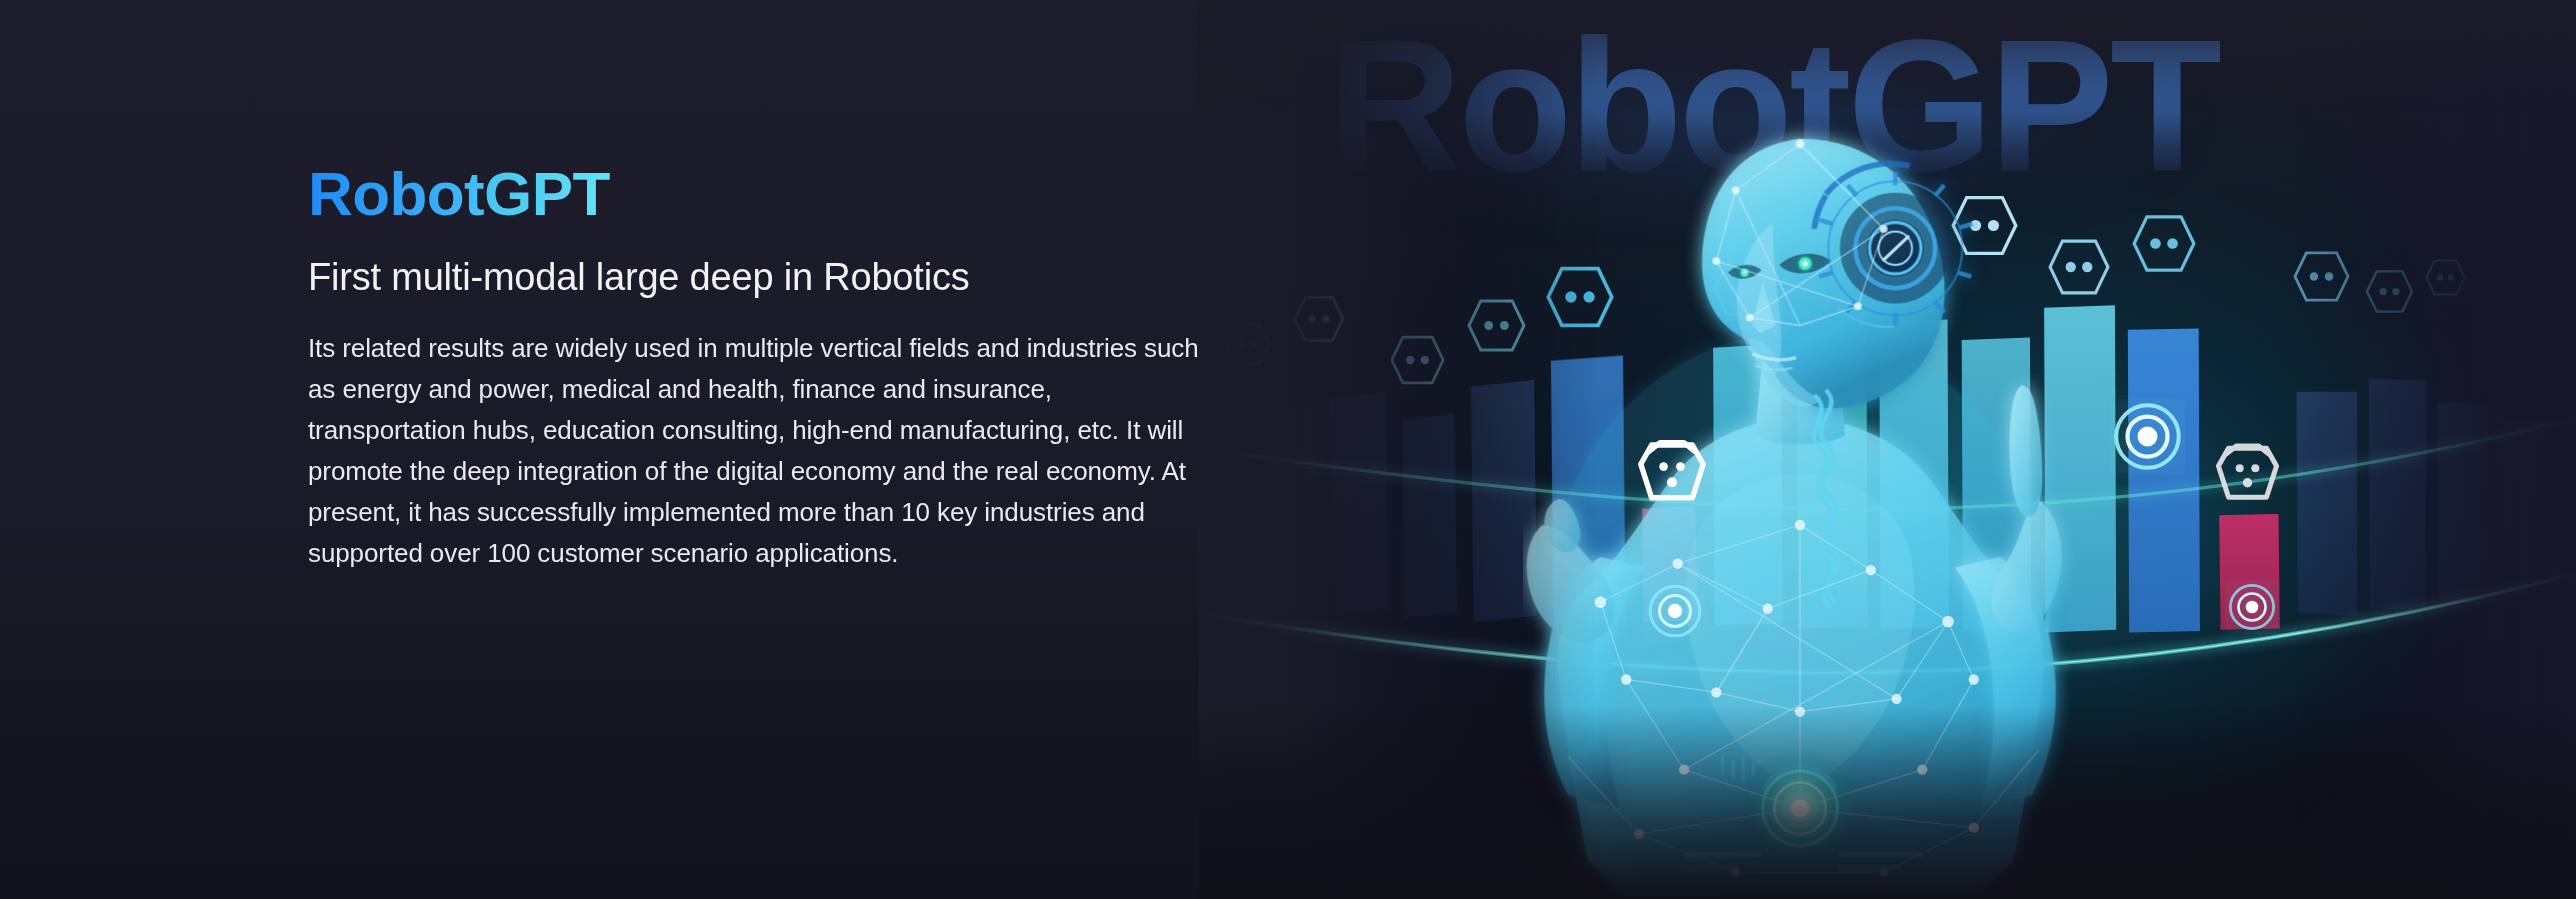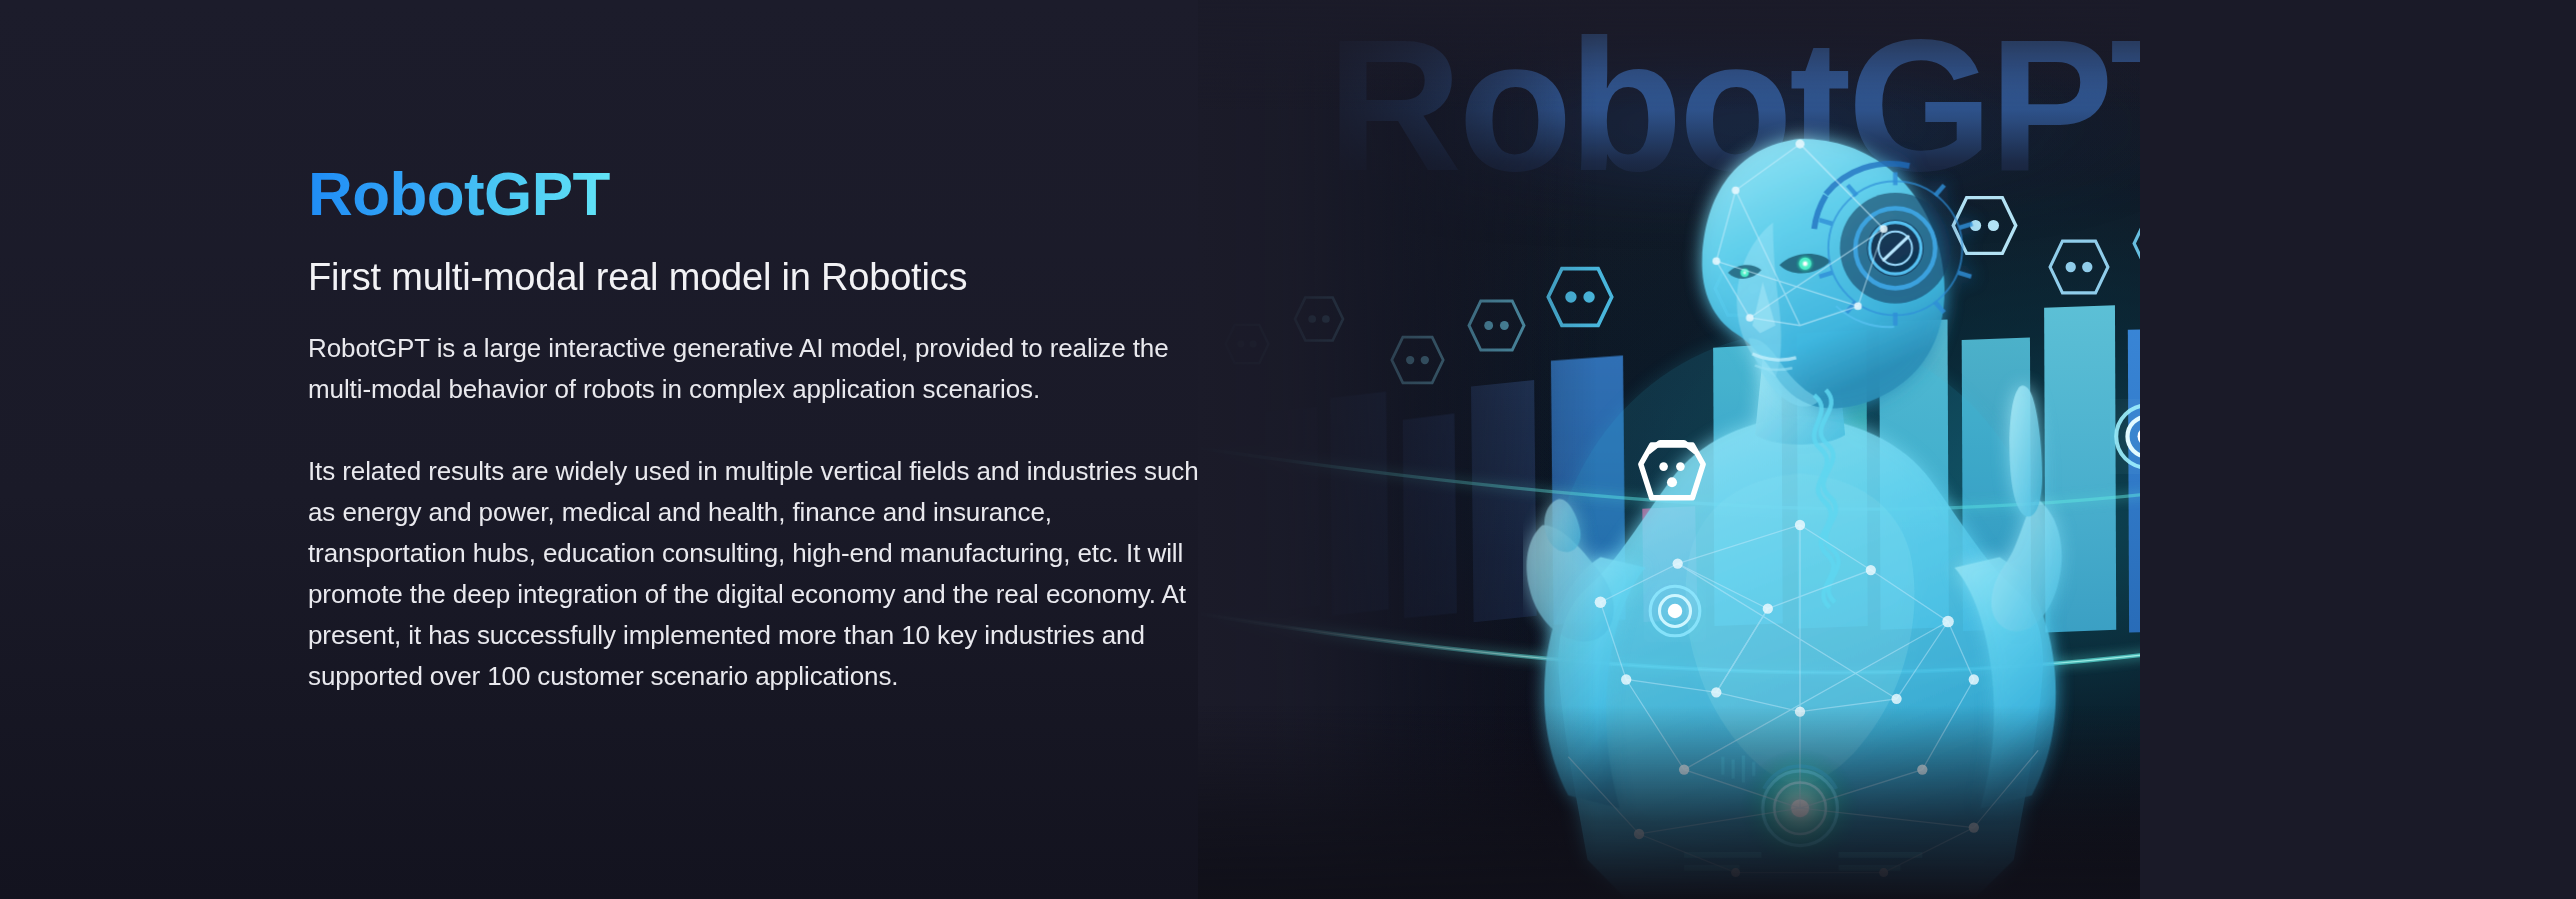--- a/index.html
+++ b/index.html
@@ -2,21 +2,21 @@
 <html style="font-size:10.3px"><head>
 <meta charset="utf-8">
 <style>
   * { margin:0; padding:0; box-sizing:border-box; }
   html,body{
     width:2576px; height:899px; overflow:hidden;
     background:#1a1a28;
     font-family:"Liberation Sans", sans-serif;
   }
   #root{
-    position:relative; width:2140px; height:899px;
+    position:relative; width:2576px; height:899px;
     background:
       linear-gradient(180deg,#1c1c2b 0%,#1a1a28 55%,#13131f 100%);
     overflow:hidden;
   }
 
   
   .left-col{
     position:absolute; left:308px; top:161px; width:914px;
   }
   .brand-title{
@@ -520,19 +520,18 @@
     </svg>
 
     <div class="hero-fade-t"></div>
     <div class="hero-fade-l"></div>
     <div class="hero-fade-r"></div>
     <div class="hero-fade-b"></div>
   </div>
 
   <div class="left-col">
     <div class="brand-title">RobotGPT</div>
-    <div class="sub-title">First multi-modal real model in Robotics</div>
-    <p class="body-para">RobotGPT is a large interactive generative AI model, provided to realize the multi-modal behavior of robots in complex application scenarios.</p>
+    <div class="sub-title">First multi-modal large deep in Robotics</div>
     <p class="body-para">Its related results are widely used in multiple vertical fields and industries such as energy and power, medical and health, finance and insurance, transportation hubs, education consulting, high-end manufacturing, etc. It will promote the deep integration of the digital economy and the real economy. At present, it has successfully implemented more than 10 key industries and supported over 100 customer scenario applications.</p>
   </div>
 
 </div>
 
 
 </body></html>

